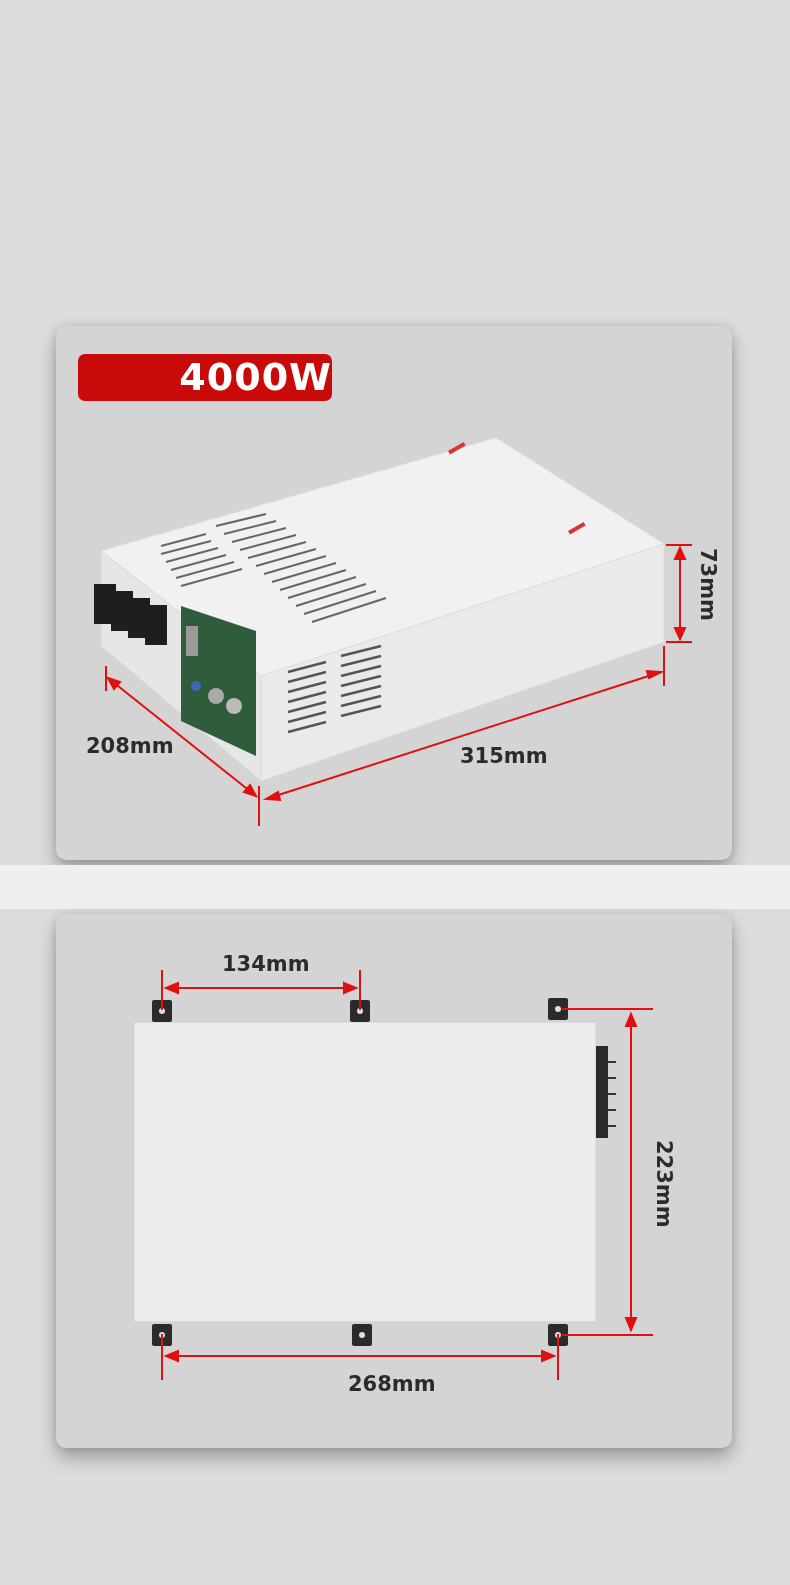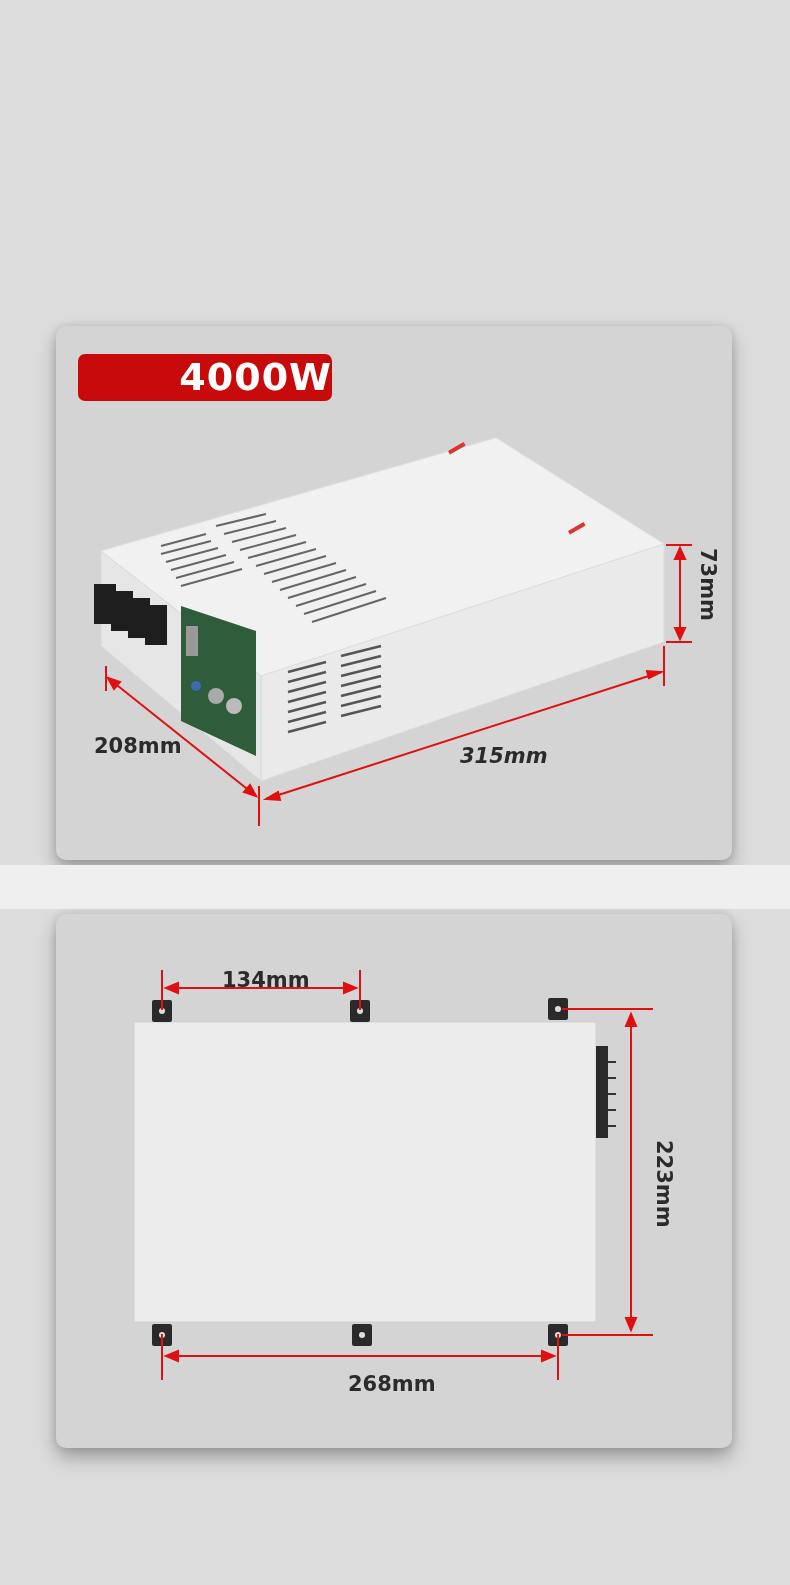--- a/index.html
+++ b/index.html
@@ -117,22 +117,22 @@
       <line x1="608" y1="320" x2="608" y2="360"></line>
 
       <line x1="610" y1="219" x2="636" y2="219"></line>
       <line x1="610" y1="316" x2="636" y2="316"></line>
       <line x1="624" y1="223" x2="624" y2="312"></line>
       <polygon points="624,222 619,233 629,233"></polygon>
       <polygon points="624,313 619,302 629,302"></polygon>
     </g>
   </svg>
 
-  <div class="dim-label" style="left:38px; top:408px;">208mm</div>
-  <div class="dim-label" style="left:404px; top:418px;font-style:italic;">315mm</div>
+  <div class="dim-label" style="left:30px; top:408px;">208mm</div>
+  <div class="dim-label" style="left:404px; top:418px;">315mm</div>
   <div class="dim-label dim-vert" style="left:640px; top:222px;">73mm</div>
 </div>
 
 <div class="sep"></div>
 
 <div class="card card-2">
   <svg width="676" height="534" viewBox="0 0 676 534">
 
     <rect x="78" y="108" width="462" height="300" fill="#ececec" stroke="#d0d0d0"></rect>
 
@@ -177,16 +177,16 @@
       <polygon points="498,442 486,437 486,447"></polygon>
 
       <line x1="506" y1="95" x2="597" y2="95"></line>
       <line x1="506" y1="421" x2="597" y2="421"></line>
       <line x1="575" y1="102" x2="575" y2="414"></line>
       <polygon points="575,100 570,112 580,112"></polygon>
       <polygon points="575,416 570,404 580,404"></polygon>
     </g>
   </svg>
 
-  <div class="dim-label" style="left:166px; top:38px;margin-top:16px;">134mm</div>
+  <div class="dim-label" style="left:166px; top:38px;">134mm</div>
   <div class="dim-label" style="left:256px; top:458px;margin-left:36px;">268mm</div>
   <div class="dim-label dim-vert" style="left:596px; top:226px;">223mm</div>
 </div>
 
 </body></html>

